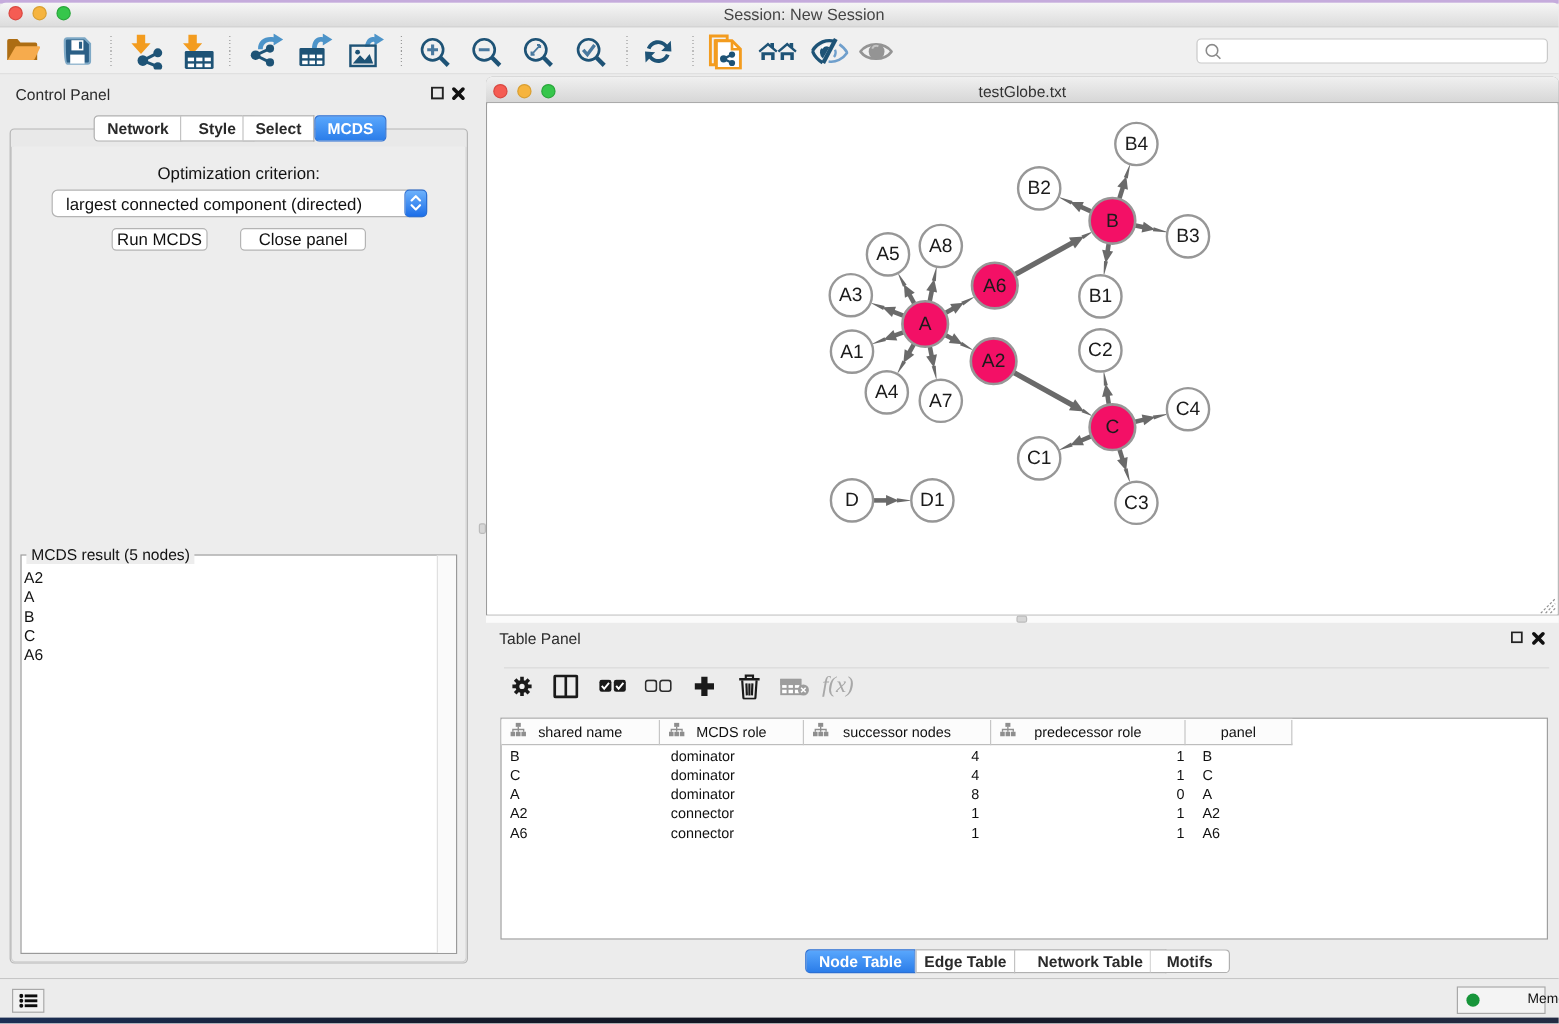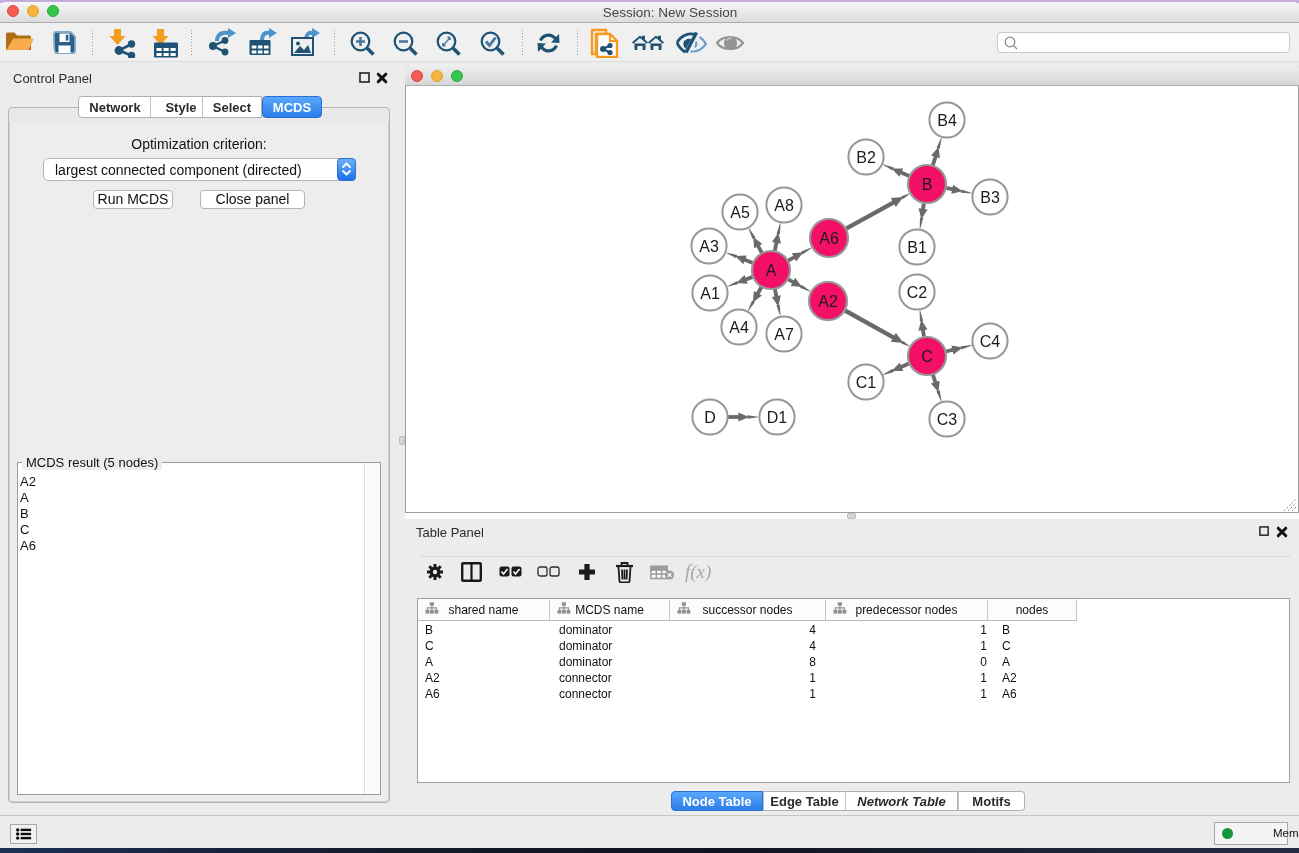--- a/index.html
+++ b/index.html
@@ -78,21 +78,21 @@
 #tbl { left:417px; top:598px; width:873px; height:185px; background:#fff; border:1px solid #9f9f9f; }
 #tbl-head { left:418px; top:599px; width:659px; height:21px; background:#fbfbfb; border-bottom:1px solid #c4c4c4; }
 .tr { position:absolute; font-size:12px; color:#111; height:16px; line-height:16px; }
 
 
 .btab { top:791px; height:20px; background:#fff; border:1px solid #b0b0b0;
   font-size:13px; font-weight:bold; color:#2a2a2a; text-align:center; line-height:19px; }
 #btab-node { left:671px; width:92px; background:linear-gradient(#59a7fd,#2b7de9);
   color:#fff; border:1px solid #2a6fd4; border-radius:4px 0 0 4px; }
 #btab-edge { left:763px; width:83px; border-left:1px solid #c3c3c3; }
-#btab-netw { left:846px; width:113px; border-left:1px solid #c3c3c3; margin-left:-1px;font-style:italic; }
+#btab-netw { left:846px; width:127px; border-left:1px solid #c3c3c3; margin-left:-1px; }
 #btab-motif { left:959px; width:67px; border-radius:0 4px 4px 0; border-left:1px solid #c3c3c3; margin-left:-1px; }
 
 
 #statusline { left:0; top:815px; width:1299px; height:1px; background:#c6c6c6; }
 #statusbar { left:0; top:816px; width:1299px; height:32px; background:#ececec; border-radius:0 0 7px 0; }
 #listbtn { left:10px; top:824px; width:27px; height:20px; background:#f2f2f2;
   border:1px solid #a8a8a8; }
 #membtn { left:1214px; top:822px; width:74px; height:23px; background:#f4f4f4;
   border:1px solid #a8a8a8; font-size:12px; color:#111; }
 #memdot { left:1222px; top:828px; width:11px; height:11px; border-radius:50%; background:#17953a; }
@@ -262,20 +262,21 @@
   <div class="abs" id="mcds-box"></div>
   <div class="abs" id="mcds-scroll"></div>
   <div class="abs" id="mcds-label">MCDS result (5 nodes)</div>
   <div class="abs" id="mcds-list">A2<br>A<br>B<br>C<br>A6</div>
 
   <div class="abs" id="gwin"></div>
   <div class="abs" id="gtitle"></div>
   <div class="abs gl" id="gl-r"></div>
   <div class="abs gl" id="gl-y"></div>
   <div class="abs gl" id="gl-g"></div>
+  <div class="abs" id="gtitletext">testGlobe.txt</div>
   <div class="abs" id="gcanvas"><svg id="graphsvg" width="891" height="425" viewBox="0 0 891 425" font-family="Liberation Sans, sans-serif">
 <line x1="355.8" y1="165.8" x2="351.7" y2="158.2" stroke="#6a6a6a" stroke-width="3.8"></line>
 <polygon points="356.3,156.9 348.1,161.2 347.2,149.8" fill="#6a6a6a"></polygon>
 <polygon points="349.5,150.3 346.5,151.9 342.5,141.5 343.0,141.3" fill="#6a6a6a"></polygon>
 <line x1="368.8" y1="163.9" x2="370.6" y2="154.9" stroke="#6a6a6a" stroke-width="3.8"></line>
 <polygon points="374.9,156.8 365.9,154.9 372.5,145.6" fill="#6a6a6a"></polygon>
 <polygon points="373.9,147.4 370.5,146.7 374.1,136.2 374.6,136.3" fill="#6a6a6a"></polygon>
 <line x1="346.8" y1="176.0" x2="338.1" y2="172.6" stroke="#6a6a6a" stroke-width="3.8"></line>
 <polygon points="340.7,168.6 337.3,177.2 329.2,169.1" fill="#6a6a6a"></polygon>
 <polygon points="331.2,168.1 330.0,171.3 320.3,165.9 320.4,165.5" fill="#6a6a6a"></polygon>
@@ -452,51 +453,51 @@
 <div class="abs" style="left:418px;top:600px;width:132px;height:21px;border-right:1px solid #c6c6c6;font-size:12px;color:#111;text-align:center;line-height:20px;">shared name</div>
 <svg class="abs" style="left:425px;top:602px" width="14" height="12" viewBox="0 0 14 12">
       <g fill="#8e8e8e">
         <rect x="4.8" y="0.3" width="4.2" height="3.4"></rect>
         <rect x="0.5" y="7.8" width="3.8" height="3.8"></rect>
         <rect x="5" y="7.8" width="3.8" height="3.8"></rect>
         <rect x="9.5" y="7.8" width="3.8" height="3.8"></rect>
       </g>
       <path d="M6.9 3.7 L6.9 7.8 M2.4 7.8 L2.4 5.9 L11.4 5.9 L11.4 7.8" fill="none" stroke="#8e8e8e" stroke-width="1.1"></path>
     </svg>
-<div class="abs" style="left:550px;top:600px;width:120px;height:21px;border-right:1px solid #c6c6c6;font-size:12px;color:#111;text-align:center;line-height:20px;">MCDS name</div>
+<div class="abs" style="left:550px;top:600px;width:120px;height:21px;border-right:1px solid #c6c6c6;font-size:12px;color:#111;text-align:center;line-height:20px;">MCDS role</div>
 <svg class="abs" style="left:557px;top:602px" width="14" height="12" viewBox="0 0 14 12">
       <g fill="#8e8e8e">
         <rect x="4.8" y="0.3" width="4.2" height="3.4"></rect>
         <rect x="0.5" y="7.8" width="3.8" height="3.8"></rect>
         <rect x="5" y="7.8" width="3.8" height="3.8"></rect>
         <rect x="9.5" y="7.8" width="3.8" height="3.8"></rect>
       </g>
       <path d="M6.9 3.7 L6.9 7.8 M2.4 7.8 L2.4 5.9 L11.4 5.9 L11.4 7.8" fill="none" stroke="#8e8e8e" stroke-width="1.1"></path>
     </svg>
 <div class="abs" style="left:670px;top:600px;width:156px;height:21px;border-right:1px solid #c6c6c6;font-size:12px;color:#111;text-align:center;line-height:20px;">successor nodes</div>
 <svg class="abs" style="left:677px;top:602px" width="14" height="12" viewBox="0 0 14 12">
       <g fill="#8e8e8e">
         <rect x="4.8" y="0.3" width="4.2" height="3.4"></rect>
         <rect x="0.5" y="7.8" width="3.8" height="3.8"></rect>
         <rect x="5" y="7.8" width="3.8" height="3.8"></rect>
         <rect x="9.5" y="7.8" width="3.8" height="3.8"></rect>
       </g>
       <path d="M6.9 3.7 L6.9 7.8 M2.4 7.8 L2.4 5.9 L11.4 5.9 L11.4 7.8" fill="none" stroke="#8e8e8e" stroke-width="1.1"></path>
     </svg>
-<div class="abs" style="left:826px;top:600px;width:162px;height:21px;border-right:1px solid #c6c6c6;font-size:12px;color:#111;text-align:center;line-height:20px;">predecessor nodes</div>
+<div class="abs" style="left:826px;top:600px;width:162px;height:21px;border-right:1px solid #c6c6c6;font-size:12px;color:#111;text-align:center;line-height:20px;">predecessor role</div>
 <svg class="abs" style="left:833px;top:602px" width="14" height="12" viewBox="0 0 14 12">
       <g fill="#8e8e8e">
         <rect x="4.8" y="0.3" width="4.2" height="3.4"></rect>
         <rect x="0.5" y="7.8" width="3.8" height="3.8"></rect>
         <rect x="5" y="7.8" width="3.8" height="3.8"></rect>
         <rect x="9.5" y="7.8" width="3.8" height="3.8"></rect>
       </g>
       <path d="M6.9 3.7 L6.9 7.8 M2.4 7.8 L2.4 5.9 L11.4 5.9 L11.4 7.8" fill="none" stroke="#8e8e8e" stroke-width="1.1"></path>
     </svg>
-<div class="abs" style="left:988px;top:600px;width:89px;height:21px;border-right:1px solid #c6c6c6;font-size:12px;color:#111;text-align:center;line-height:20px;">nodes</div>
+<div class="abs" style="left:988px;top:600px;width:89px;height:21px;border-right:1px solid #c6c6c6;font-size:12px;color:#111;text-align:center;line-height:20px;">panel</div>
 <div class="abs tr" style="left:425px;top:622px;">B</div>
 <div class="abs tr" style="left:559px;top:622px;">dominator</div>
 <div class="abs tr" style="left:700px;top:622px;width:116px;text-align:right;">4</div>
 <div class="abs tr" style="left:860px;top:622px;width:127px;text-align:right;">1</div>
 <div class="abs tr" style="left:1002px;top:622px;">B</div>
 <div class="abs tr" style="left:425px;top:638px;">C</div>
 <div class="abs tr" style="left:559px;top:638px;">dominator</div>
 <div class="abs tr" style="left:700px;top:638px;width:116px;text-align:right;">4</div>
 <div class="abs tr" style="left:860px;top:638px;width:127px;text-align:right;">1</div>
 <div class="abs tr" style="left:1002px;top:638px;">C</div>

